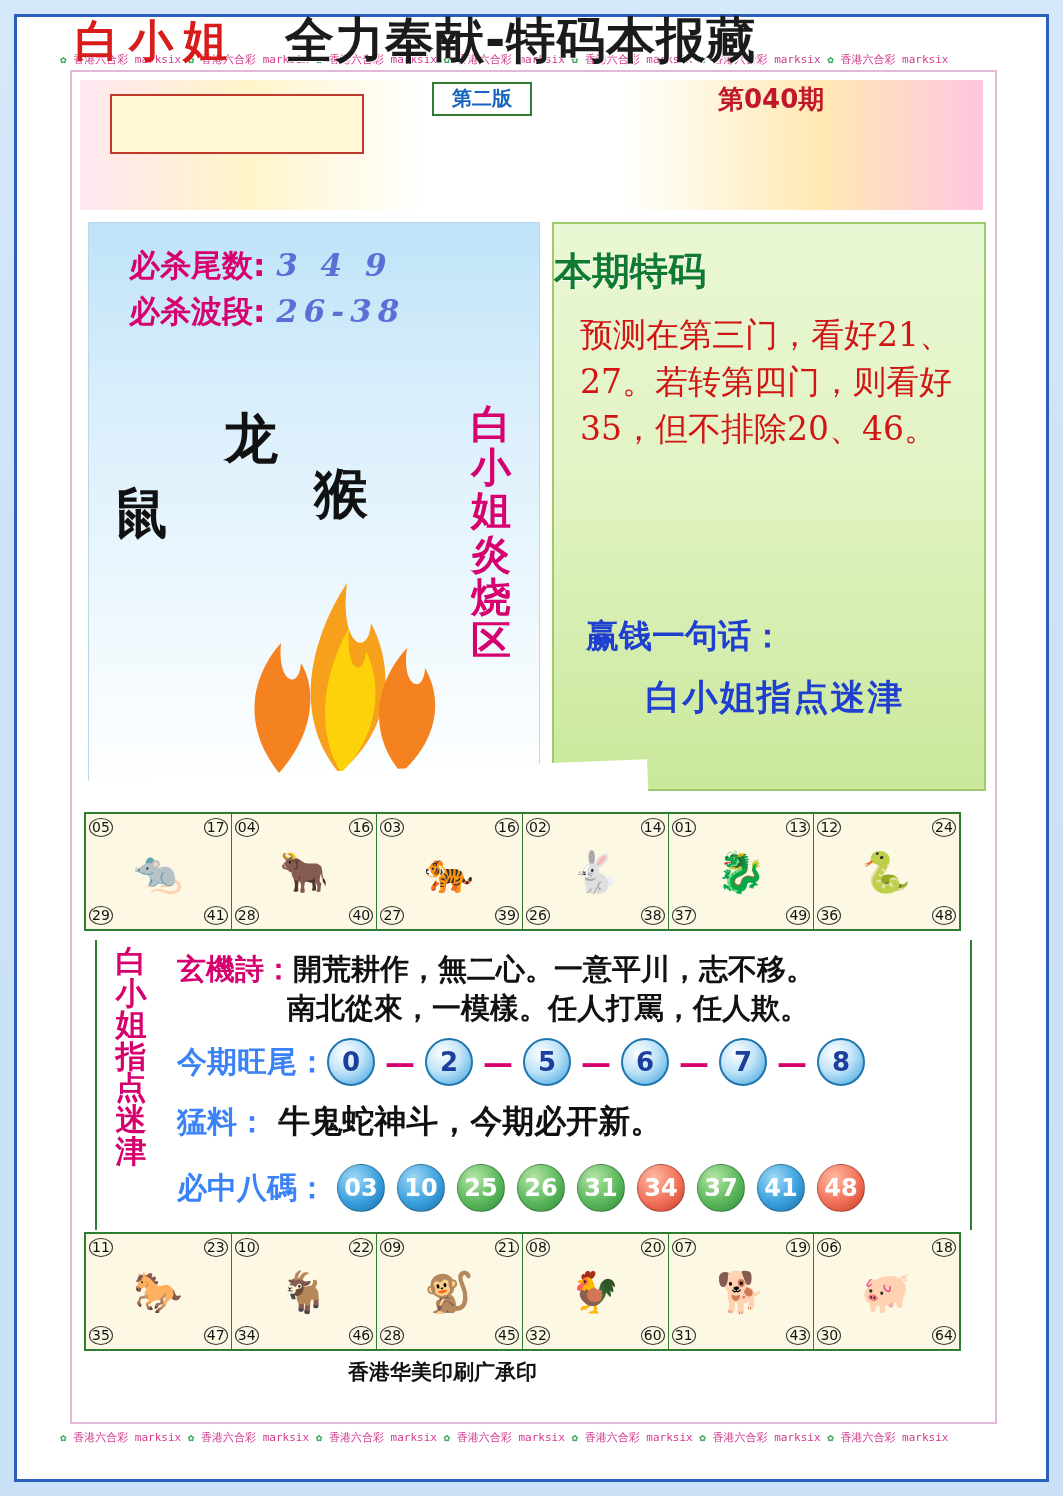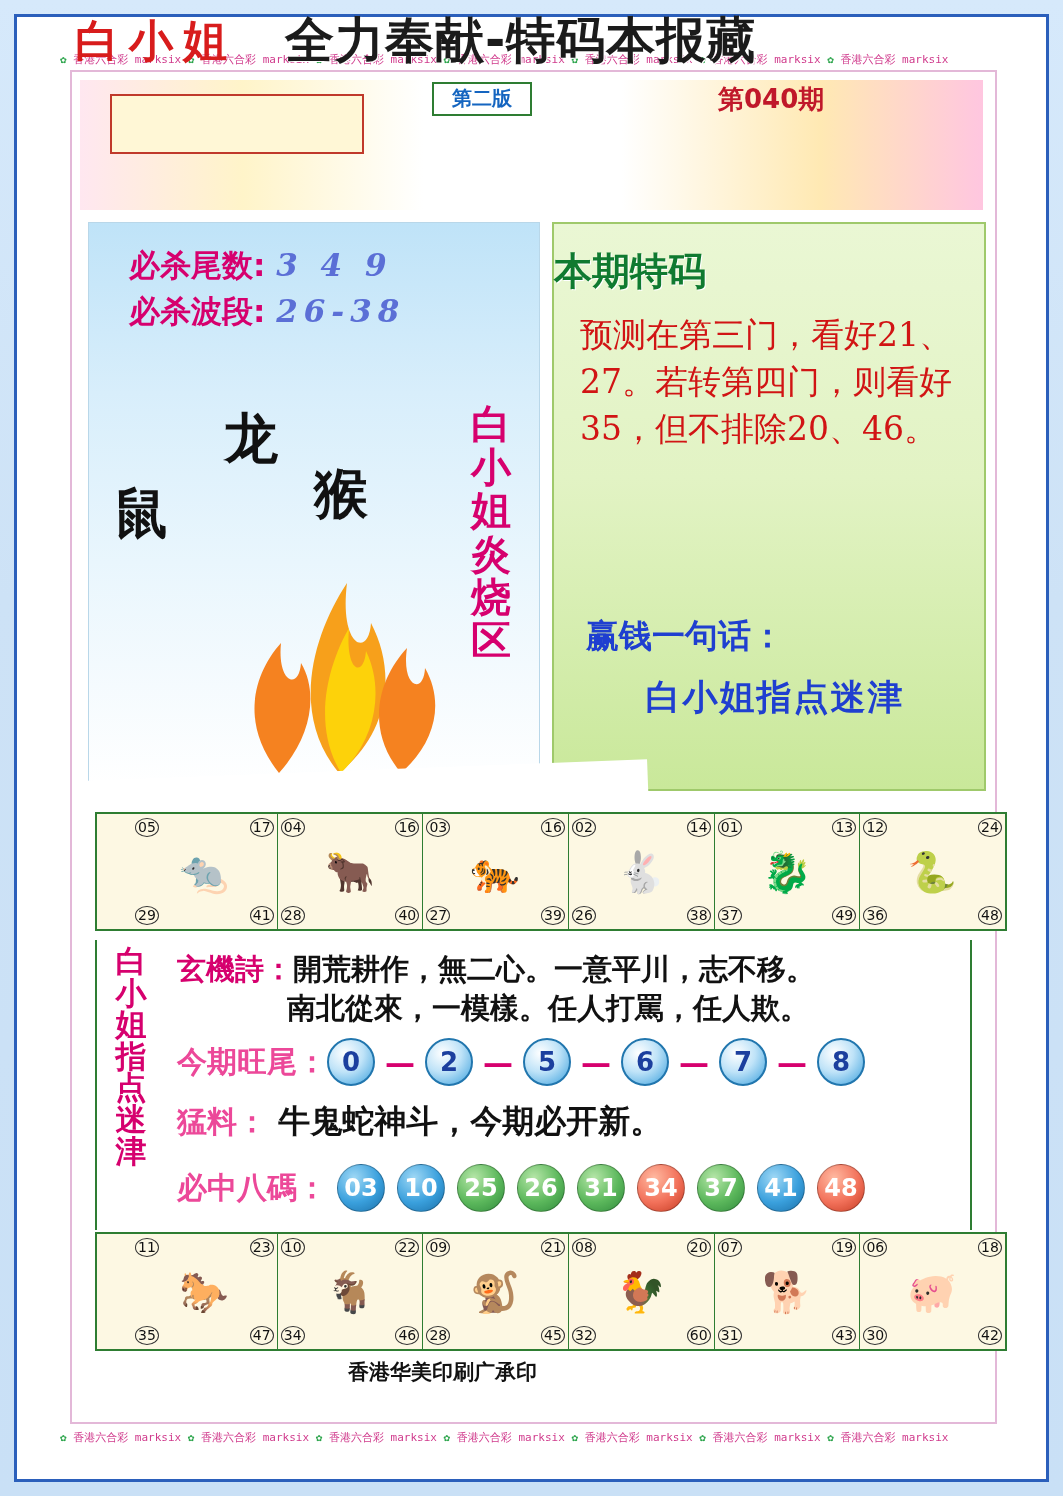--- a/index.html
+++ b/index.html
@@ -108,22 +108,22 @@
     font-family:"DejaVu Serif","Liberation Serif",serif;
   }
   .rp-win-text{
     position:absolute;left:26px;top:450px;width:390px;text-align:center;
     font-size:35px;color:#1f3fd0;font-weight:bold;letter-spacing:2px;
     font-family:"DejaVu Serif","Liberation Serif",serif;
   }
 
   
   .zstrip{
-    position:absolute;left:95px;width:873px;height:115px;
-    background:#fdf8e3;border:2px solid #2e7d32;display:flex;padding-left:35px;
+    position:absolute;left:84px;width:873px;height:115px;
+    background:#fdf8e3;border:2px solid #2e7d32;display:flex;
   }
   .zcell{
     flex:1;position:relative;border-right:1px solid #2e7d32;
   }
   .zcell:last-child{border-right:none;}
   .num{
     position:absolute;font-size:14px;color:#111;
     border:1px solid #333;border-radius:50%;
     width:22px;height:17px;line-height:16px;text-align:center;
     background:#fdf8e3;font-family:"DejaVu Sans","Liberation Sans",sans-serif;
@@ -145,21 +145,21 @@
   .vert-left{
     position:absolute;left:8px;top:6px;width:52px;
     color:#d6006e;font-size:31px;font-weight:bold;line-height:1.02;text-align:center;
   }
   .poem{
     position:absolute;left:80px;top:10px;width:780px;
     font-size:29px;line-height:1.35;color:#111;font-weight:bold;
   }
   .poem .lbl{color:#d6006e;}
   .row-label{
-    color:#ec4899;font-size:30px;font-weight:bold;
+    color:#3b82f6;font-size:30px;font-weight:bold;
   }
   .tails{
     position:absolute;left:80px;top:98px;width:790px;height:48px;
     display:flex;align-items:center;
   }
   .tail-ball{
     width:44px;height:44px;border-radius:50%;
     background:radial-gradient(circle at 35% 30%,#ffffff 0%,#bfe3f8 45%,#3aa0dd 100%);
     border:2px solid #2176ae;color:#1c3f9e;font-size:26px;font-weight:bold;
     display:flex;align-items:center;justify-content:center;
@@ -413,21 +413,21 @@
         <div class="num n-tl">07</div>
         <div class="num n-tr">19</div>
         <div class="num n-bl">31</div>
         <div class="num n-br">43</div>
         <div class="animal">🐕</div>
       </div>
       <div class="zcell">
         <div class="num n-tl">06</div>
         <div class="num n-tr">18</div>
         <div class="num n-bl">30</div>
-        <div class="num n-br">42</div>
+        <div class="num n-br">64</div>
         <div class="animal">🐖</div>
       </div>
     </div>
 
   <div class="footer-print">香港华美印刷广承印</div>
 
   <div class="bottom-bar">
     <div class="bb-left">香港好彩</div>
     <div class="bb-right">85881.cc</div>
   </div>

